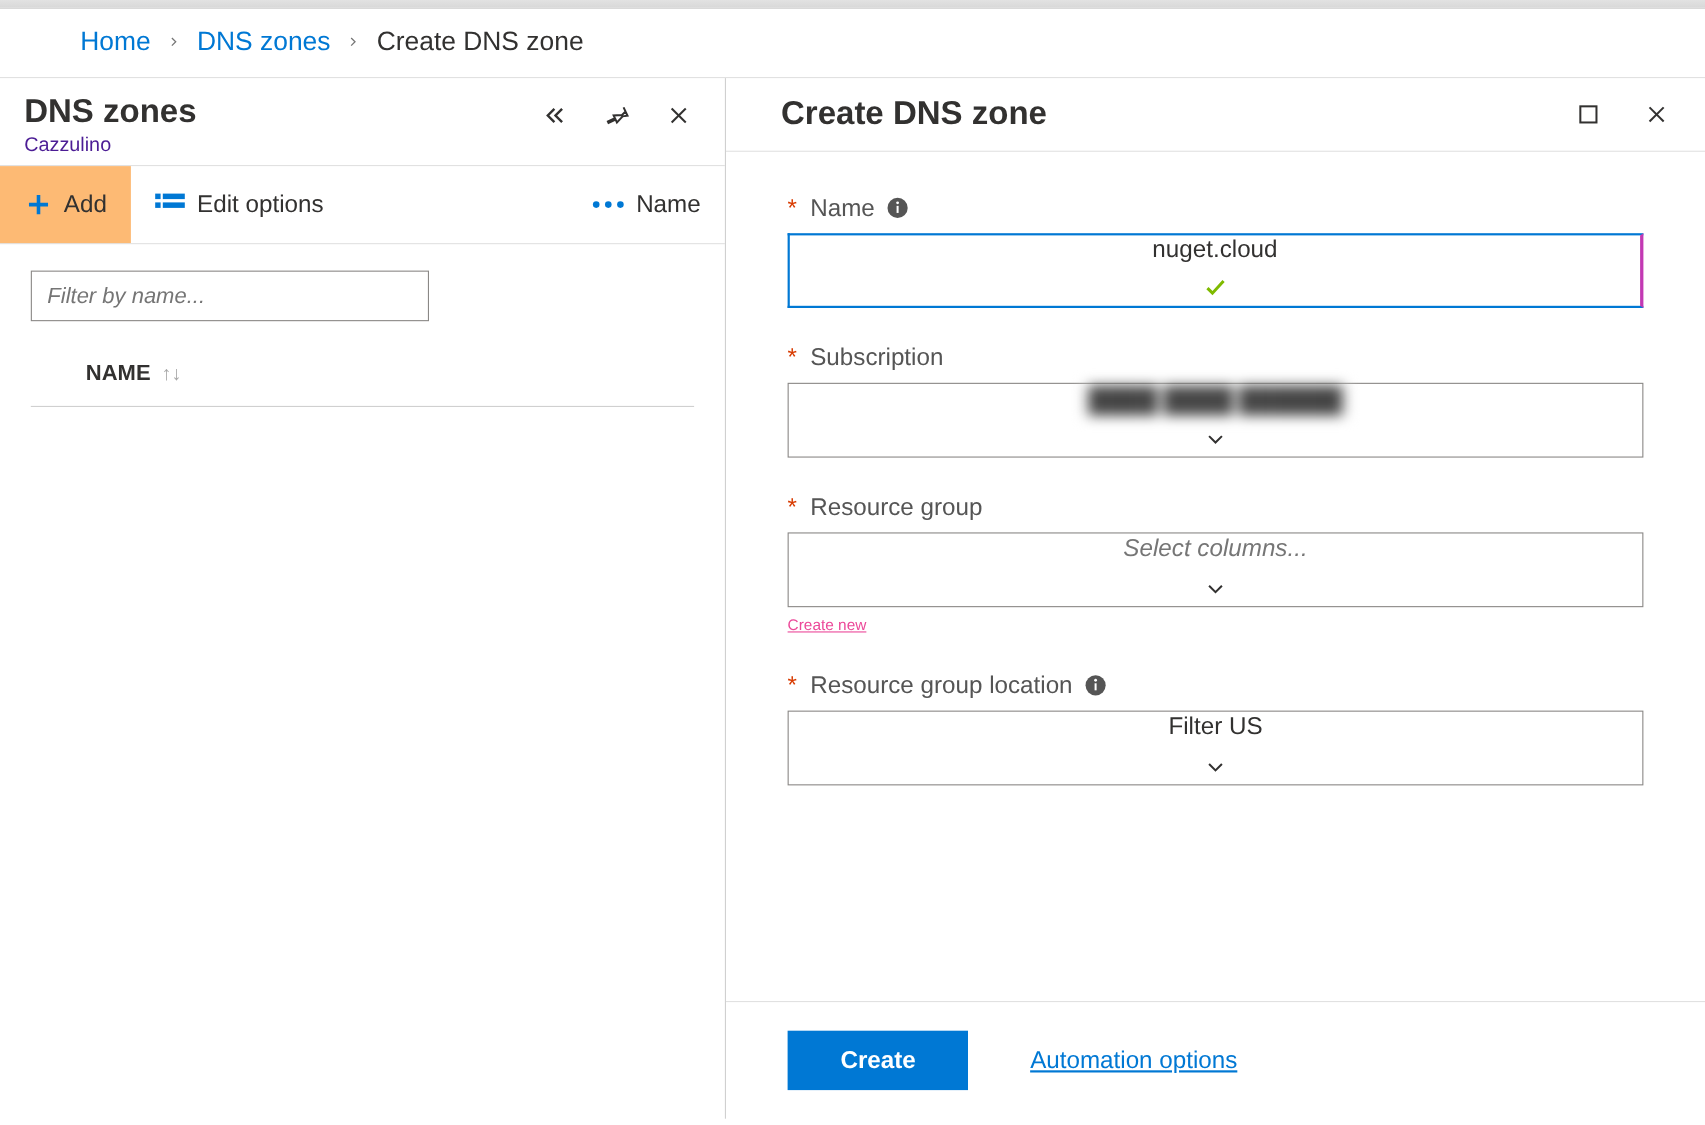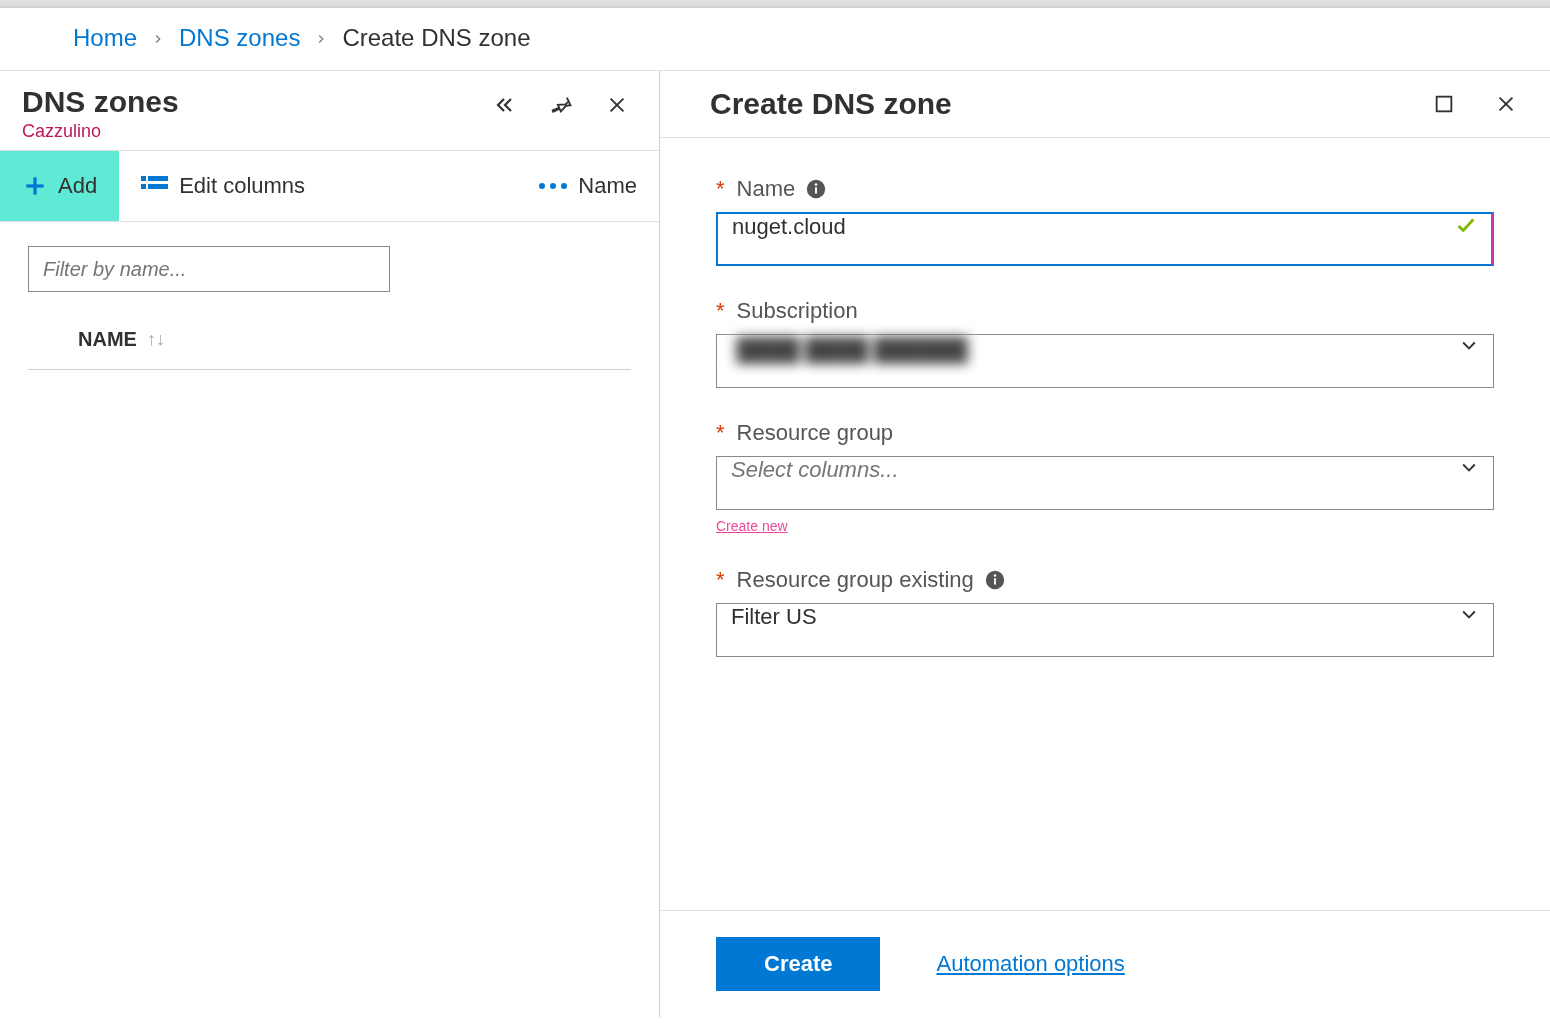--- a/index.html
+++ b/index.html
@@ -49,21 +49,21 @@
     padding: 14px 22px 8px 22px;
   }
   .panel-left-title-block { flex: 1; }
   .panel-left-title {
     font-size: 30px;
     font-weight: 600;
     color: #323130;
   }
   .panel-left-subtitle {
     font-size: 18px;
-    color: #be185d;
+    color: #4c1d95;
     margin-top: 2px;
   }
   .panel-left-iconbar {
     display: flex;
     gap: 28px;
     padding-top: 6px;
     padding-right: 6px;
   }
   .icon-btn {
     width: 28px; height: 28px;
@@ -80,21 +80,21 @@
     height: 72px;
   }
   .toolbar-btn {
     display: flex;
     align-items: center;
     gap: 10px;
     padding: 0 22px;
     font-size: 22px;
     color: #323130;
   }
-  .toolbar-btn.active { background: #5eead4; justify-content: flex-end; }
+  .toolbar-btn.active { background: #fdba74; justify-content: flex-end; }
   .toolbar-spacer { flex: 1; }
 
   .filter-wrap { padding: 24px 28px 10px 28px; }
   .filter-input {
     width: 362px;
     height: 46px;
     border: 1px solid #8a8886;
     padding: 0 14px;
     font-size: 20px;
     font-style: italic;
@@ -153,28 +153,29 @@
   }
   .req { color: #d83b01; margin-right: 2px; }
   .info-dot {
     display: inline-flex;
     width: 22px; height: 22px;
   }
   .info-dot svg { width: 22px; height: 22px; }
 
   .txt-input, .select-box {
     width: 100%;
-    height: 54px;
+    height: 68px;
     font-size: 22px;
     padding: 0 14px;
     border: 1px solid #8a8886;
     background: #fff;
     display: flex;
-    align-items: flex-start;
+    align-items: center;
     justify-content: space-between;
+    flex-direction: column;
   }
   .txt-input.validated {
     border: 2px solid #0078d4;
     border-right: 3px solid #c239b3;
   }
   .txt-input .value { flex:1; }
   .check { color: #7fba00; }
   .select-box .value.placeholder { color: #767676; font-style: italic; }
   .select-box .chev { color:#323130; }
   .select-box .blurred {
@@ -276,21 +277,21 @@
       </div>
       <div class="toolbar-btn">
         <span class="svgic">
           <svg width="28" height="24" viewBox="0 0 28 24" fill="#0078d4">
               <rect x="0" y="2" width="5" height="5"></rect>
               <rect x="7" y="2" width="20" height="5"></rect>
               <rect x="0" y="10" width="5" height="5"></rect>
               <rect x="7" y="10" width="20" height="5"></rect>
             </svg>
         </span>
-        <span>Edit columns</span>
+        <span>Edit options</span>
       </div>
       <div class="toolbar-spacer"></div>
       <div class="toolbar-btn">
         <span class="svgic">
           <svg width="30" height="10" viewBox="0 0 30 10" fill="#0078d4">
               <circle cx="4" cy="5" r="3"></circle>
               <circle cx="15" cy="5" r="3"></circle>
               <circle cx="26" cy="5" r="3"></circle>
             </svg>
         </span>
@@ -377,21 +378,21 @@
                 <polyline points="5 9 12 16 19 9"></polyline>
               </svg>
           </span>
         </div>
         <a href="#" class="link">Create new</a>
       </div>
 
       <div class="field">
         <div class="field-label">
           <span class="req">*</span>
-          <span>Resource group existing</span>
+          <span>Resource group location</span>
           <span class="info-dot">
             <svg viewBox="0 0 24 24" fill="#555">
                 <circle cx="12" cy="12" r="10"></circle>
                 <rect x="11" y="10" width="2" height="7" fill="#fff"></rect>
                 <circle cx="12" cy="7" r="1.4" fill="#fff"></circle>
               </svg>
           </span>
         </div>
         <div class="select-box">
           <span class="value">Filter US</span>

